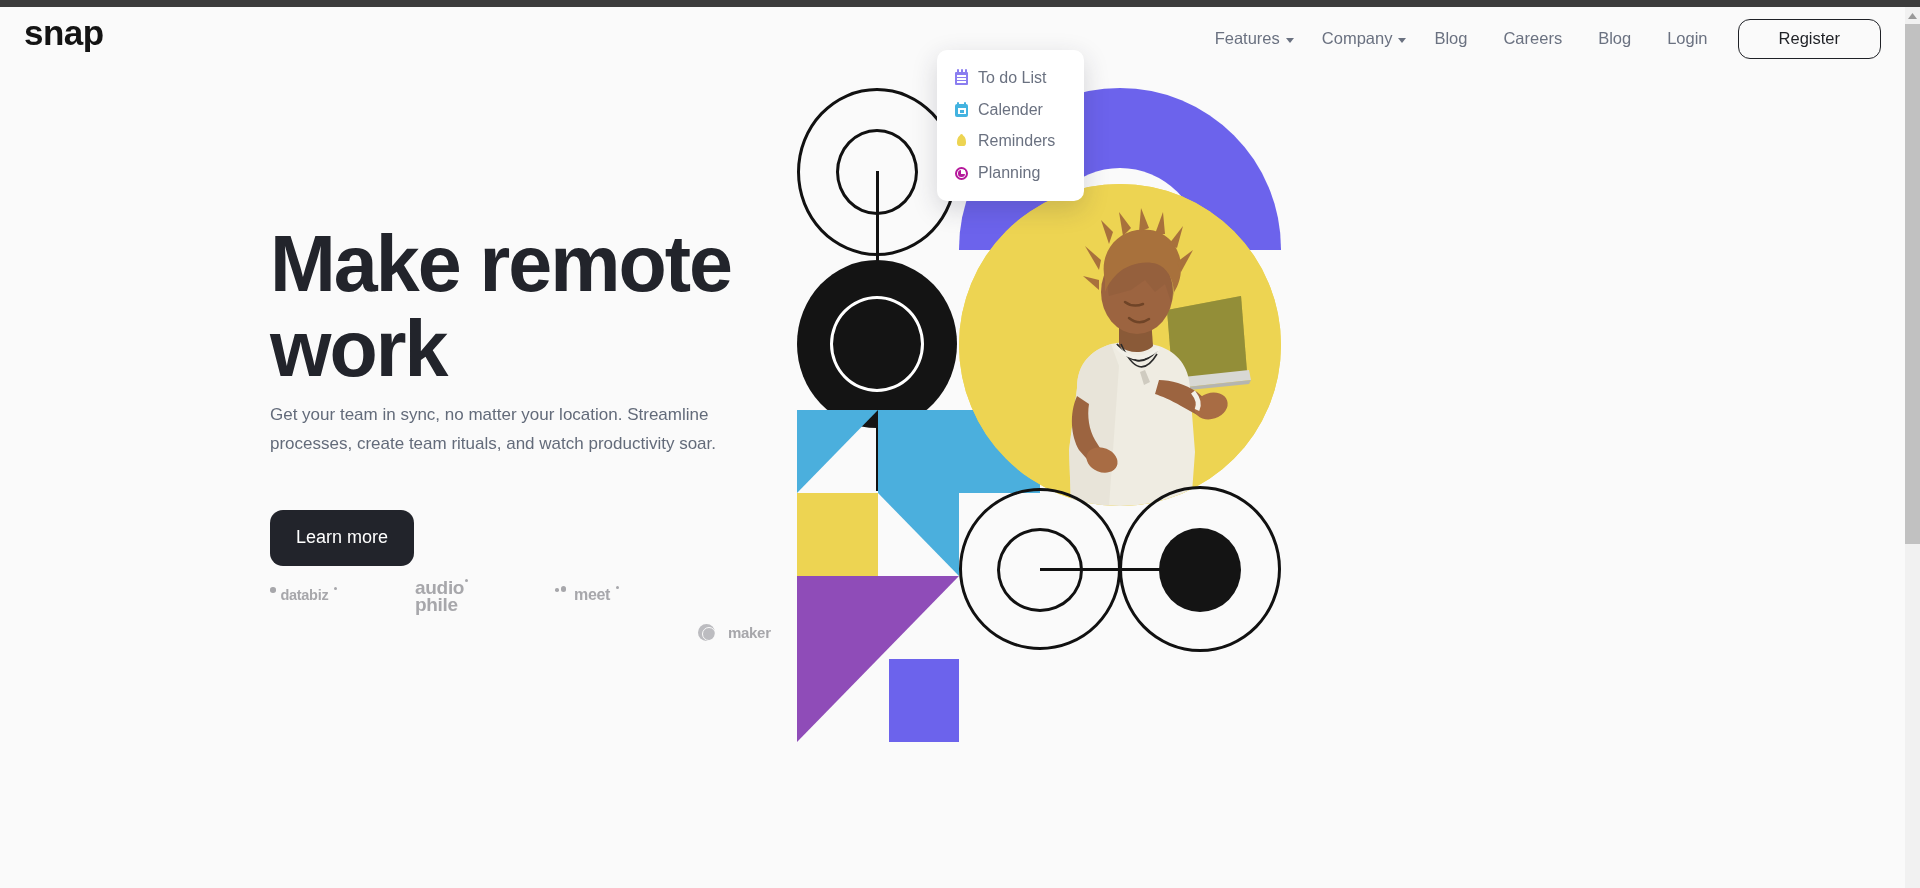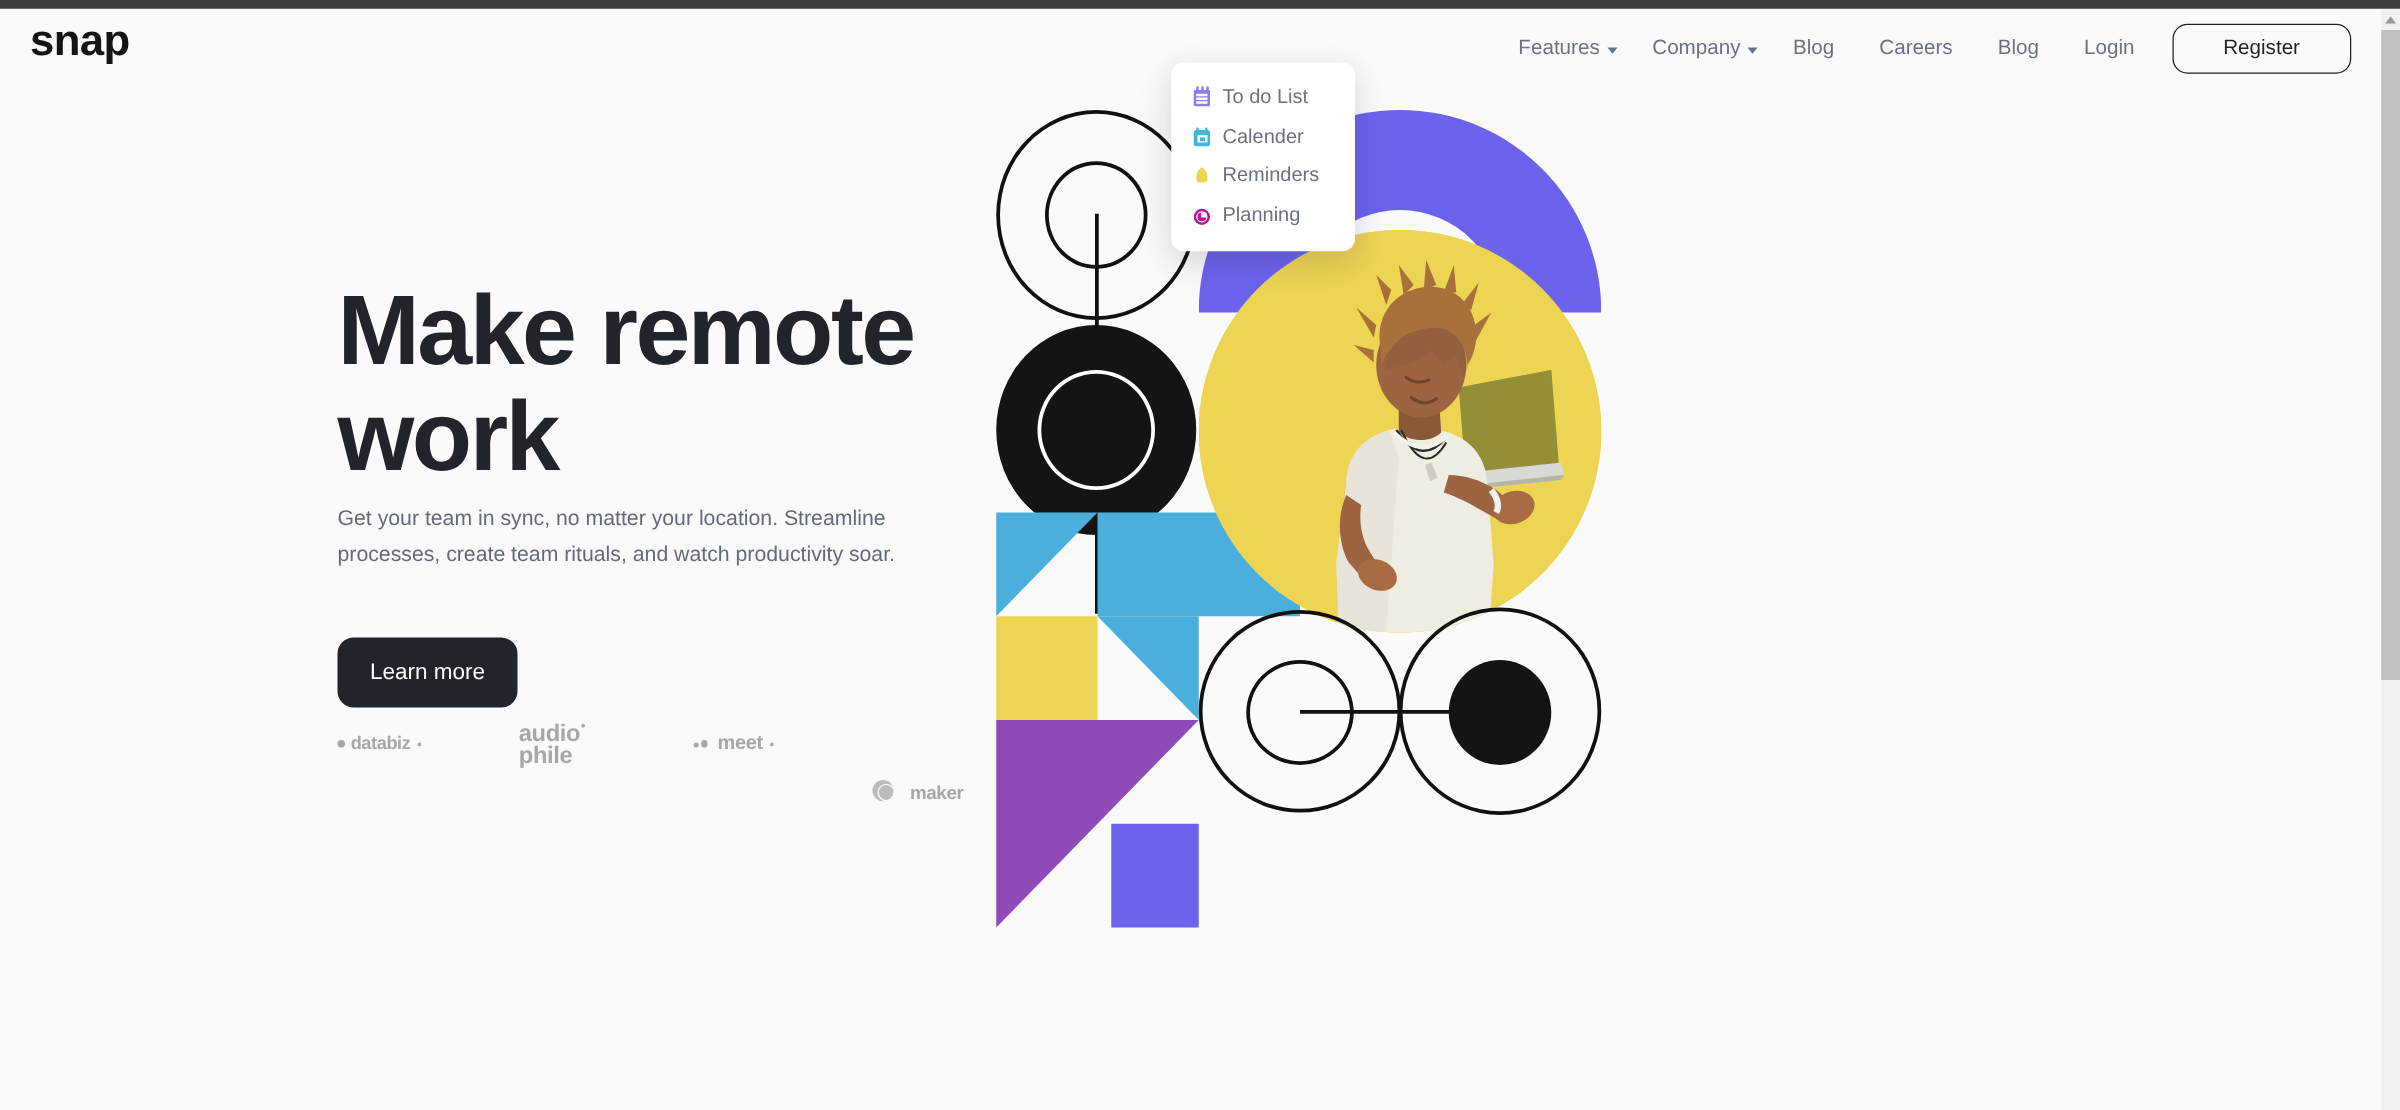--- a/index.html
+++ b/index.html
@@ -215,21 +215,21 @@
   .clients {
     position: absolute;
     top: 572px;
     left: 0;
     width: 530px;
     height: 34px;
   }
   .client {
     position: absolute;
     display: flex;
-    align-items: center;
+    align-items: flex-start;
     gap: 5px;
     color: #a7a7ab;
     font-weight: 700;
     letter-spacing: -0.3px;
   }
   .c-databiz { left: 0px; top: 8px; font-size: 14.5px; }
   .c-audio { left: 145px; top: 0px; font-size: 19px; line-height: 0.92; flex-direction: column; align-items: flex-start; gap: 0; }
   .c-meet { left: 285px; top: 7px; font-size: 16px; }
   .c-maker { left: 428px; top: 5px; font-size: 15px; margin-top: 40px; }
 

